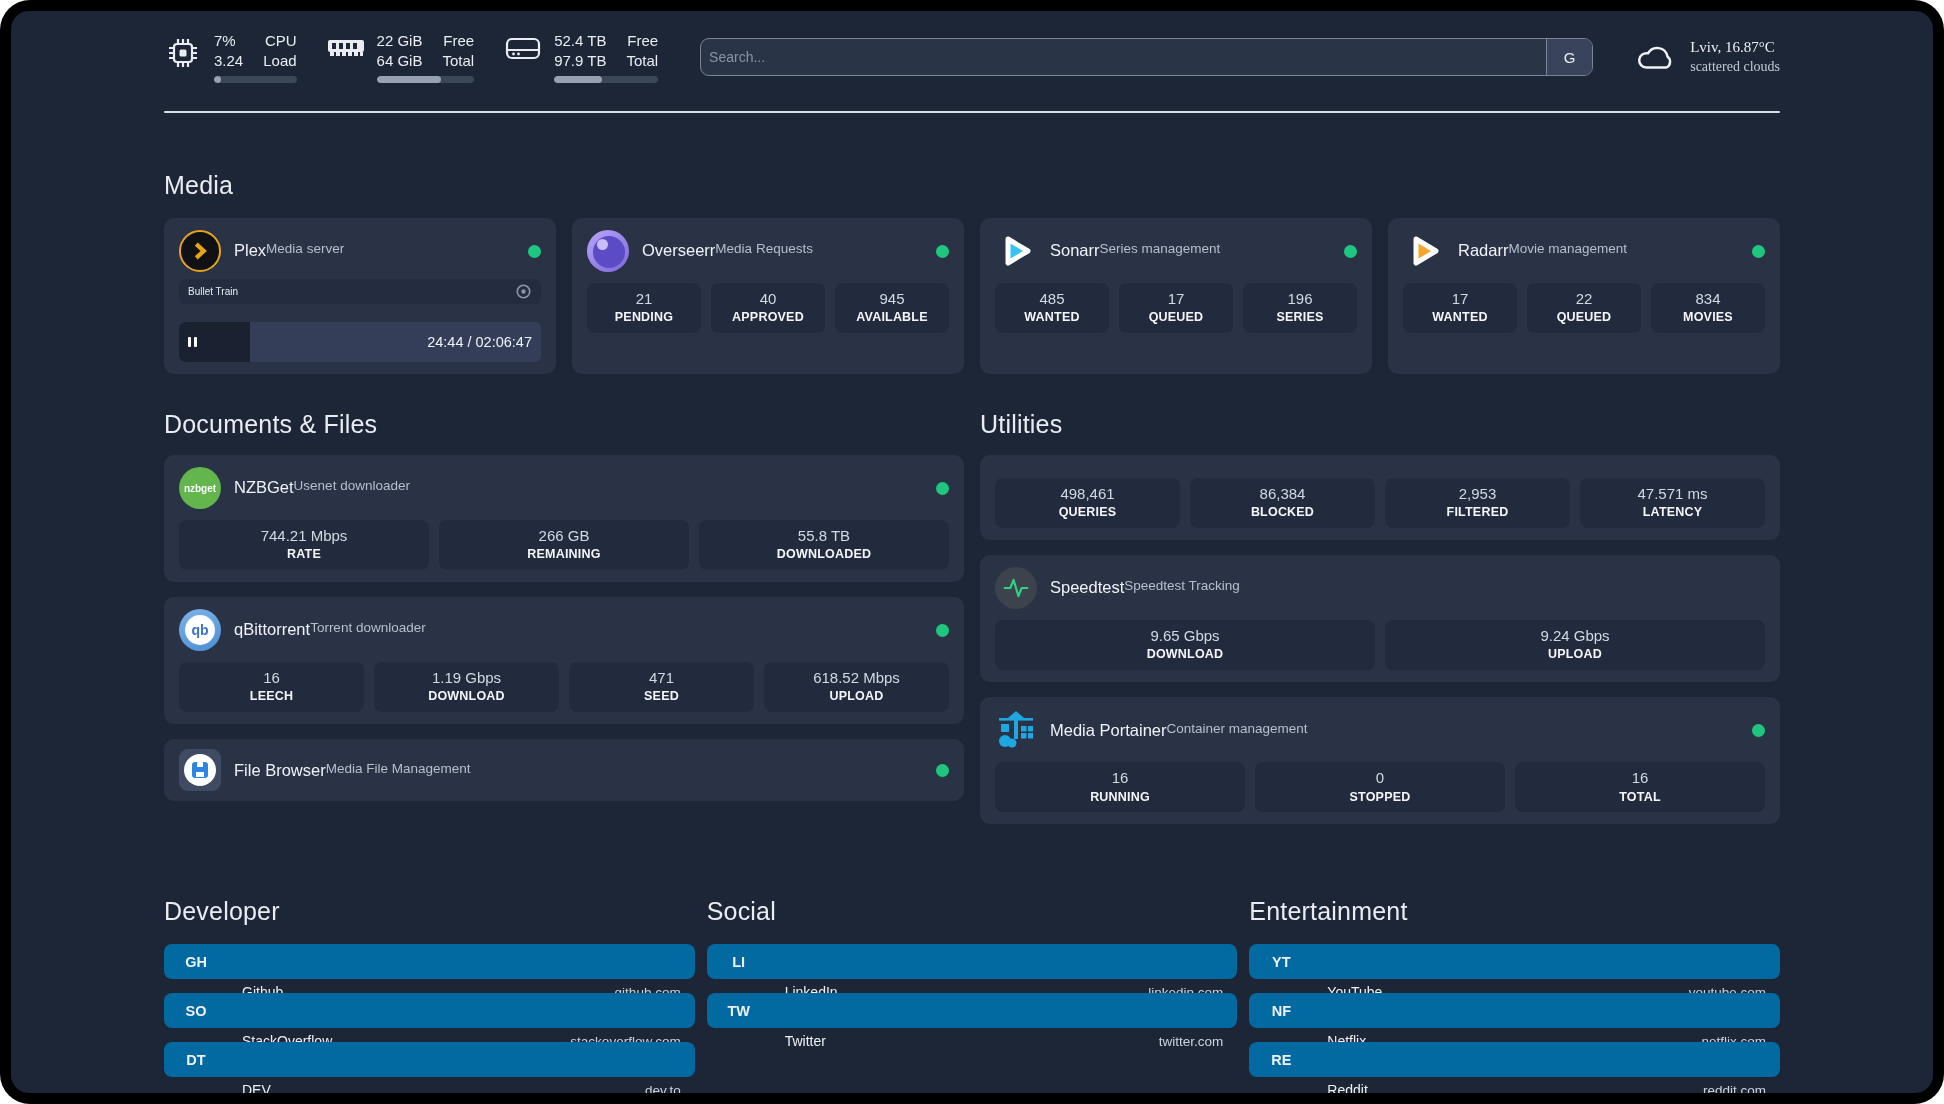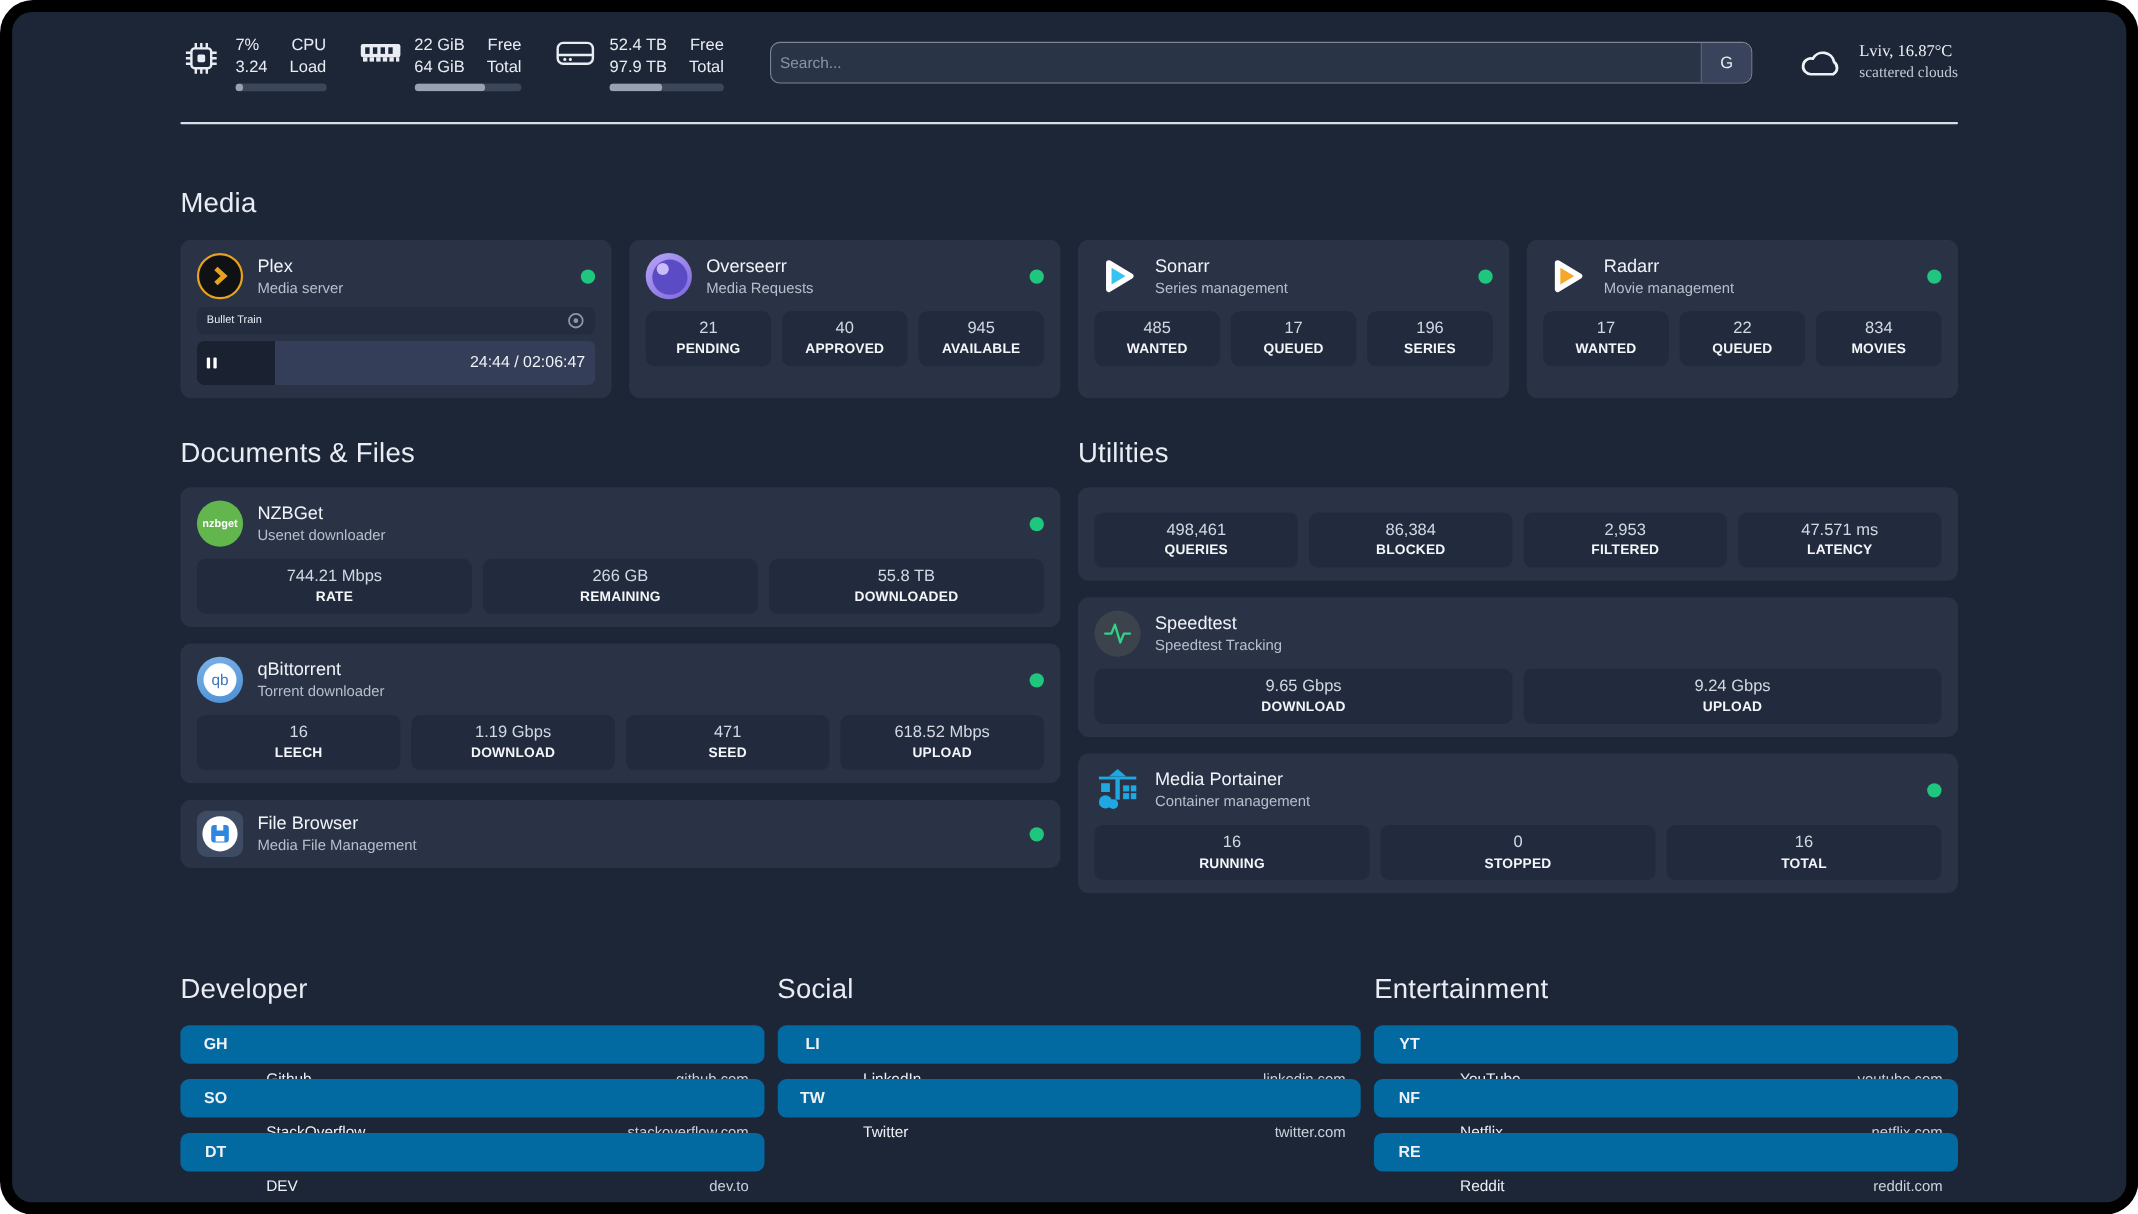--- a/index.html
+++ b/index.html
@@ -32,34 +32,34 @@
 
   .divider { margin-top:28px; height:2px; background:#d9dee6; border-radius:2px; }
 
   
   h2.section-title { font-size:25px; font-weight:500; color:#e9edf3; letter-spacing:.2px; }
   .media-title { margin-top:58px; }
   .media-grid { margin-top:18px; display:grid; grid-template-columns:repeat(4,1fr); gap:16px; }
 
   .card { background:#2a3346; border-radius:10px; padding:12px 15px; cursor:pointer; }
   .card-header { display:flex; align-items:center; gap:13px; }
-  .svc-text { display:flex; flex-direction:column; line-height:1.3; }
+  .svc-text { display:flex; flex-direction:row; line-height:1.3;text-align:right; }
   .svc-name { font-size:16.5px; font-weight:500; color:#f0f3f8; }
   .svc-desc { font-size:13.5px; color:#b7bfcc; }
   .status-dot { width:13px; height:13px; border-radius:50%; background:#1fc77e; margin-left:auto; }
 
   .stats-row { margin-top:11px; display:flex; gap:10px; }
   .stat-tile { flex:1; background:#222b3d; border-radius:8px; text-align:center; padding:6px 4px 7px; line-height:1.35; }
   .stat-value { font-size:15px; color:#d3d9e3; }
   .stat-label { font-size:12.5px; font-weight:700; color:#f4f6f9; letter-spacing:.2px; }
 
   
   .media-row { margin-top:7px; height:25px; background:#242d3f; border-radius:6px; display:flex; align-items:center; padding:0 9px; font-size:10px; color:#e8ecf2; }
   .media-row .cast { margin-left:auto; display:flex; }
-  .progress-row { margin-top:6px; height:40px; background:#343e58; border-radius:6px; position:relative; overflow:hidden; }
+  .progress-row { margin-top:18px; height:40px; background:#343e58; border-radius:6px; position:relative; overflow:hidden; }
   .progress-fill { height:100%; background:#1a2232; display:flex; align-items:center; padding-left:9px; border-radius:6px 0 0 6px; }
   .progress-time { position:absolute; right:9px; top:0; bottom:0; display:flex; align-items:center; font-size:14.5px; font-weight:500; color:#f0f3f7; }
   .pause { display:flex; gap:3px; }
   .pause span { width:3px; height:10px; background:#fff; border-radius:1px; }
 
   .two-col { display:grid; grid-template-columns:1fr 1fr; gap:0 16px; margin-top:36px; }
   .col h2 { margin-bottom:16px; }
   .col .card { margin-bottom:15px; }
   .card.compact { padding:10px 15px; }
 
@@ -73,21 +73,21 @@
   .bm-url { margin-left:auto; font-size:13.5px; color:#ccd3de; }
 
   
   .circle-icon { width:42px; height:42px; border-radius:50%; display:flex; align-items:center; justify-content:center; flex-shrink:0; }
   .plex { background:#101114; border:2.5px solid #e8a31c; }
   .ov { background:linear-gradient(140deg,#b9a6f7,#7c66dd); position:relative; overflow:hidden; }
   .ov-inner { position:absolute; left:6px; top:6px; width:32px; height:32px; border-radius:50%; background:#5b4bc4; }
   .ov-light { position:absolute; left:10px; top:9px; width:11px; height:11px; border-radius:50%; background:#cabcf9; }
   .nzb { background:#63b54d; font-size:10px; font-weight:600; color:#fff; }
   .qb { background:linear-gradient(160deg,#7db3e8,#4a8fd4); }
-  .qb-inner { width:30px; height:30px; border-radius:50%; background:#fff; display:flex; align-items:center; justify-content:center; color:#3a76c0; font-weight:400; font-size:14px; }
+  .qb-inner { width:30px; height:30px; border-radius:50%; background:#fff; display:flex; align-items:center; justify-content:center; color:#3a76c0; font-weight:700; font-size:14px; }
   .st { background:#3d434c; }
   .fb { width:42px; height:42px; border-radius:9px; background:#3f4b63; display:flex; align-items:center; justify-content:center; flex-shrink:0; }
   .fb-circle { width:32px; height:32px; border-radius:50%; background:#fff; display:flex; align-items:center; justify-content:center; }
   .fb-disk { width:16px; height:16px; background:#2e86e0; border-radius:3px; position:relative; }
   .fb-disk::before { content:""; position:absolute; top:0; left:5px; width:6px; height:5px; background:#fff; }
   .fb-disk::after { content:""; position:absolute; bottom:1px; left:4px; width:8px; height:5px; background:#fff; }
   .plain-icon { width:42px; height:42px; display:flex; align-items:center; justify-content:center; flex-shrink:0; }
 </style>
 </head>
 <body>

